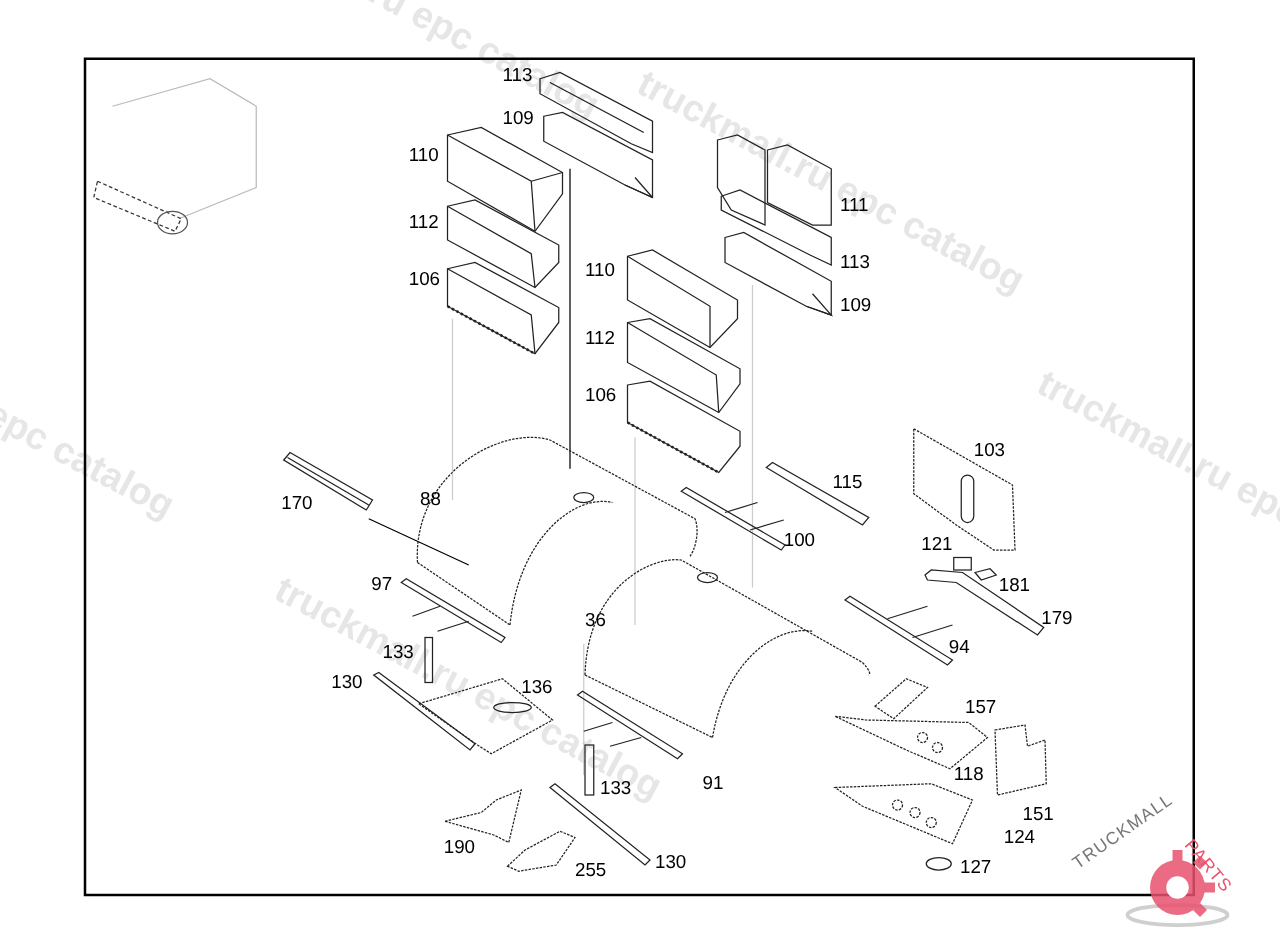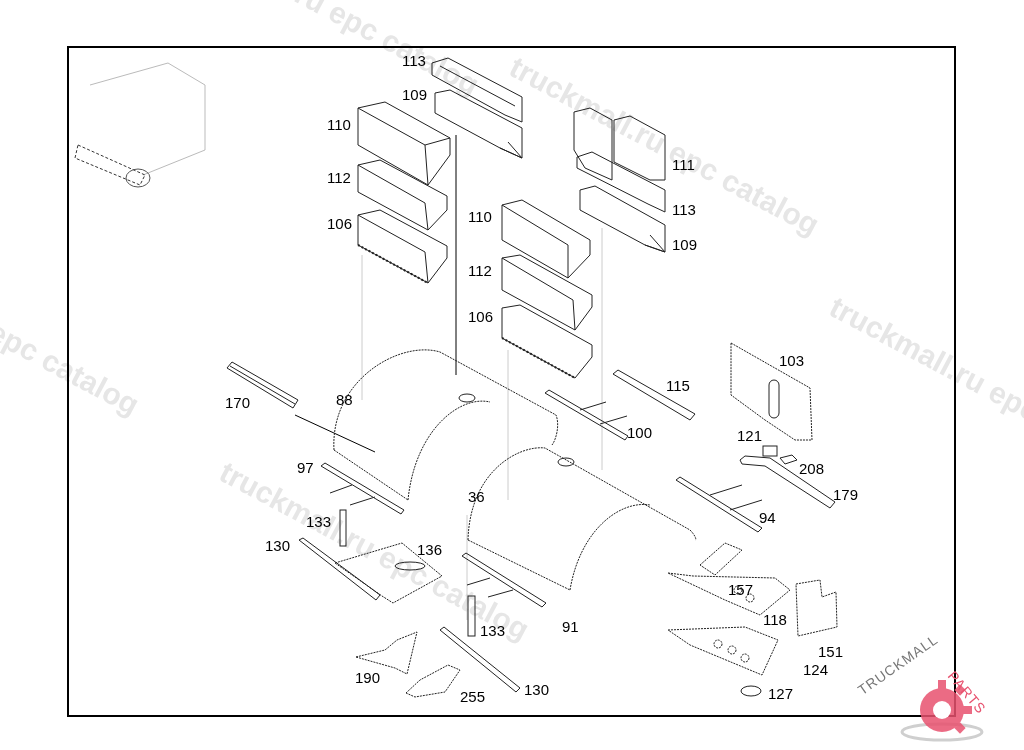--- a/index.html
+++ b/index.html
@@ -215,29 +215,29 @@
   <span class="callout" style="left:672px;top:237px;">109</span>
   <span class="callout" style="left:468px;top:209px;">110</span>
   <span class="callout" style="left:468px;top:263px;">112</span>
   <span class="callout" style="left:468px;top:309px;">106</span>
   <span class="callout" style="left:779px;top:353px;">103</span>
   <span class="callout" style="left:225px;top:395px;">170</span>
   <span class="callout" style="left:304px;top:392px;margin-left:32px;">88</span>
   <span class="callout" style="left:666px;top:378px;">115</span>
   <span class="callout" style="left:627px;top:425px;">100</span>
   <span class="callout" style="left:737px;top:428px;">121</span>
-  <span class="callout" style="left:799px;top:461px;">208</span>
+  <span class="callout" style="left:799px;top:461px;">181</span>
   <span class="callout" style="left:297px;top:460px;">97</span>
   <span class="callout" style="left:468px;top:489px;">36</span>
   <span class="callout" style="left:833px;top:487px;">179</span>
   <span class="callout" style="left:759px;top:510px;">94</span>
   <span class="callout" style="left:306px;top:514px;">133</span>
   <span class="callout" style="left:265px;top:538px;">130</span>
   <span class="callout" style="left:417px;top:542px;text-align:center;">136</span>
-  <span class="callout" style="left:728px;top:558px;margin-top:24px;">157</span>
+  <span class="callout" style="left:772px;top:558px;">157</span>
   <span class="callout" style="left:763px;top:612px;">118</span>
   <span class="callout" style="left:818px;top:644px;">151</span>
   <span class="callout" style="left:480px;top:623px;">133</span>
   <span class="callout" style="left:532px;top:619px;margin-left:30px;">91</span>
   <span class="callout" style="left:803px;top:662px;">124</span>
   <span class="callout" style="left:355px;top:670px;">190</span>
   <span class="callout" style="left:524px;top:682px;">130</span>
   <span class="callout" style="left:460px;top:689px;">255</span>
   <span class="callout" style="left:768px;top:686px;text-align:right;">127</span>
 

